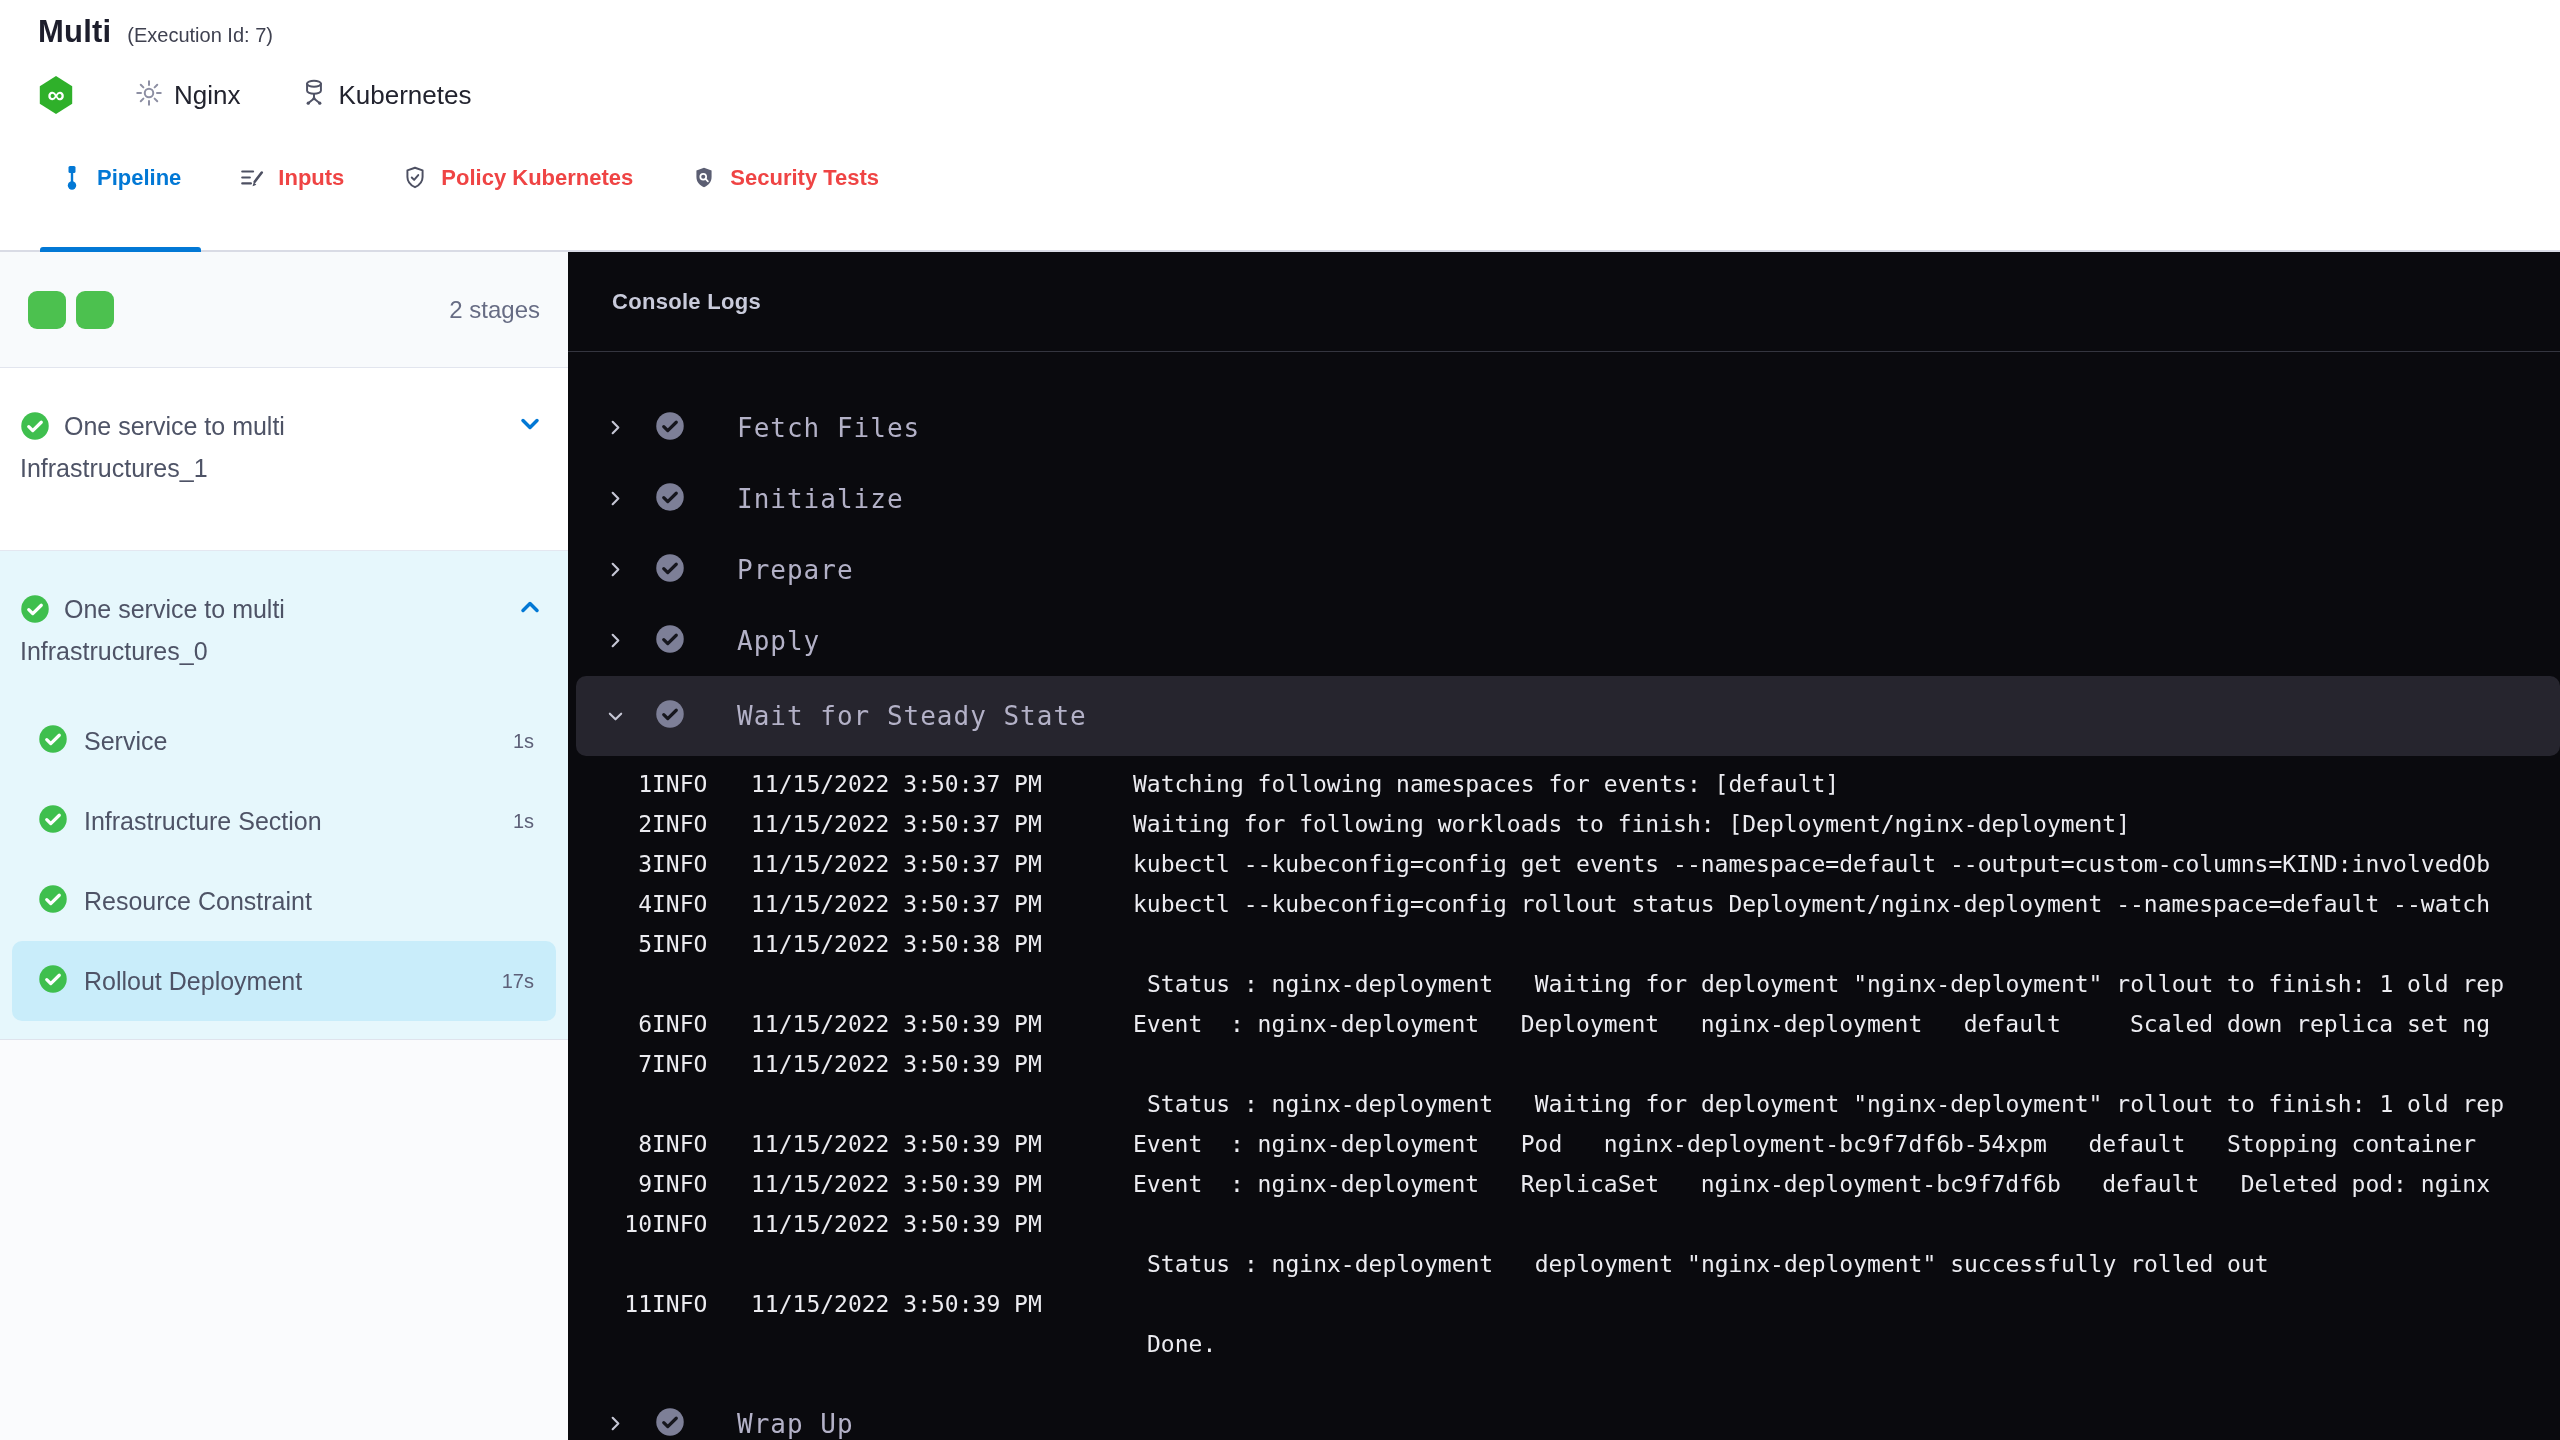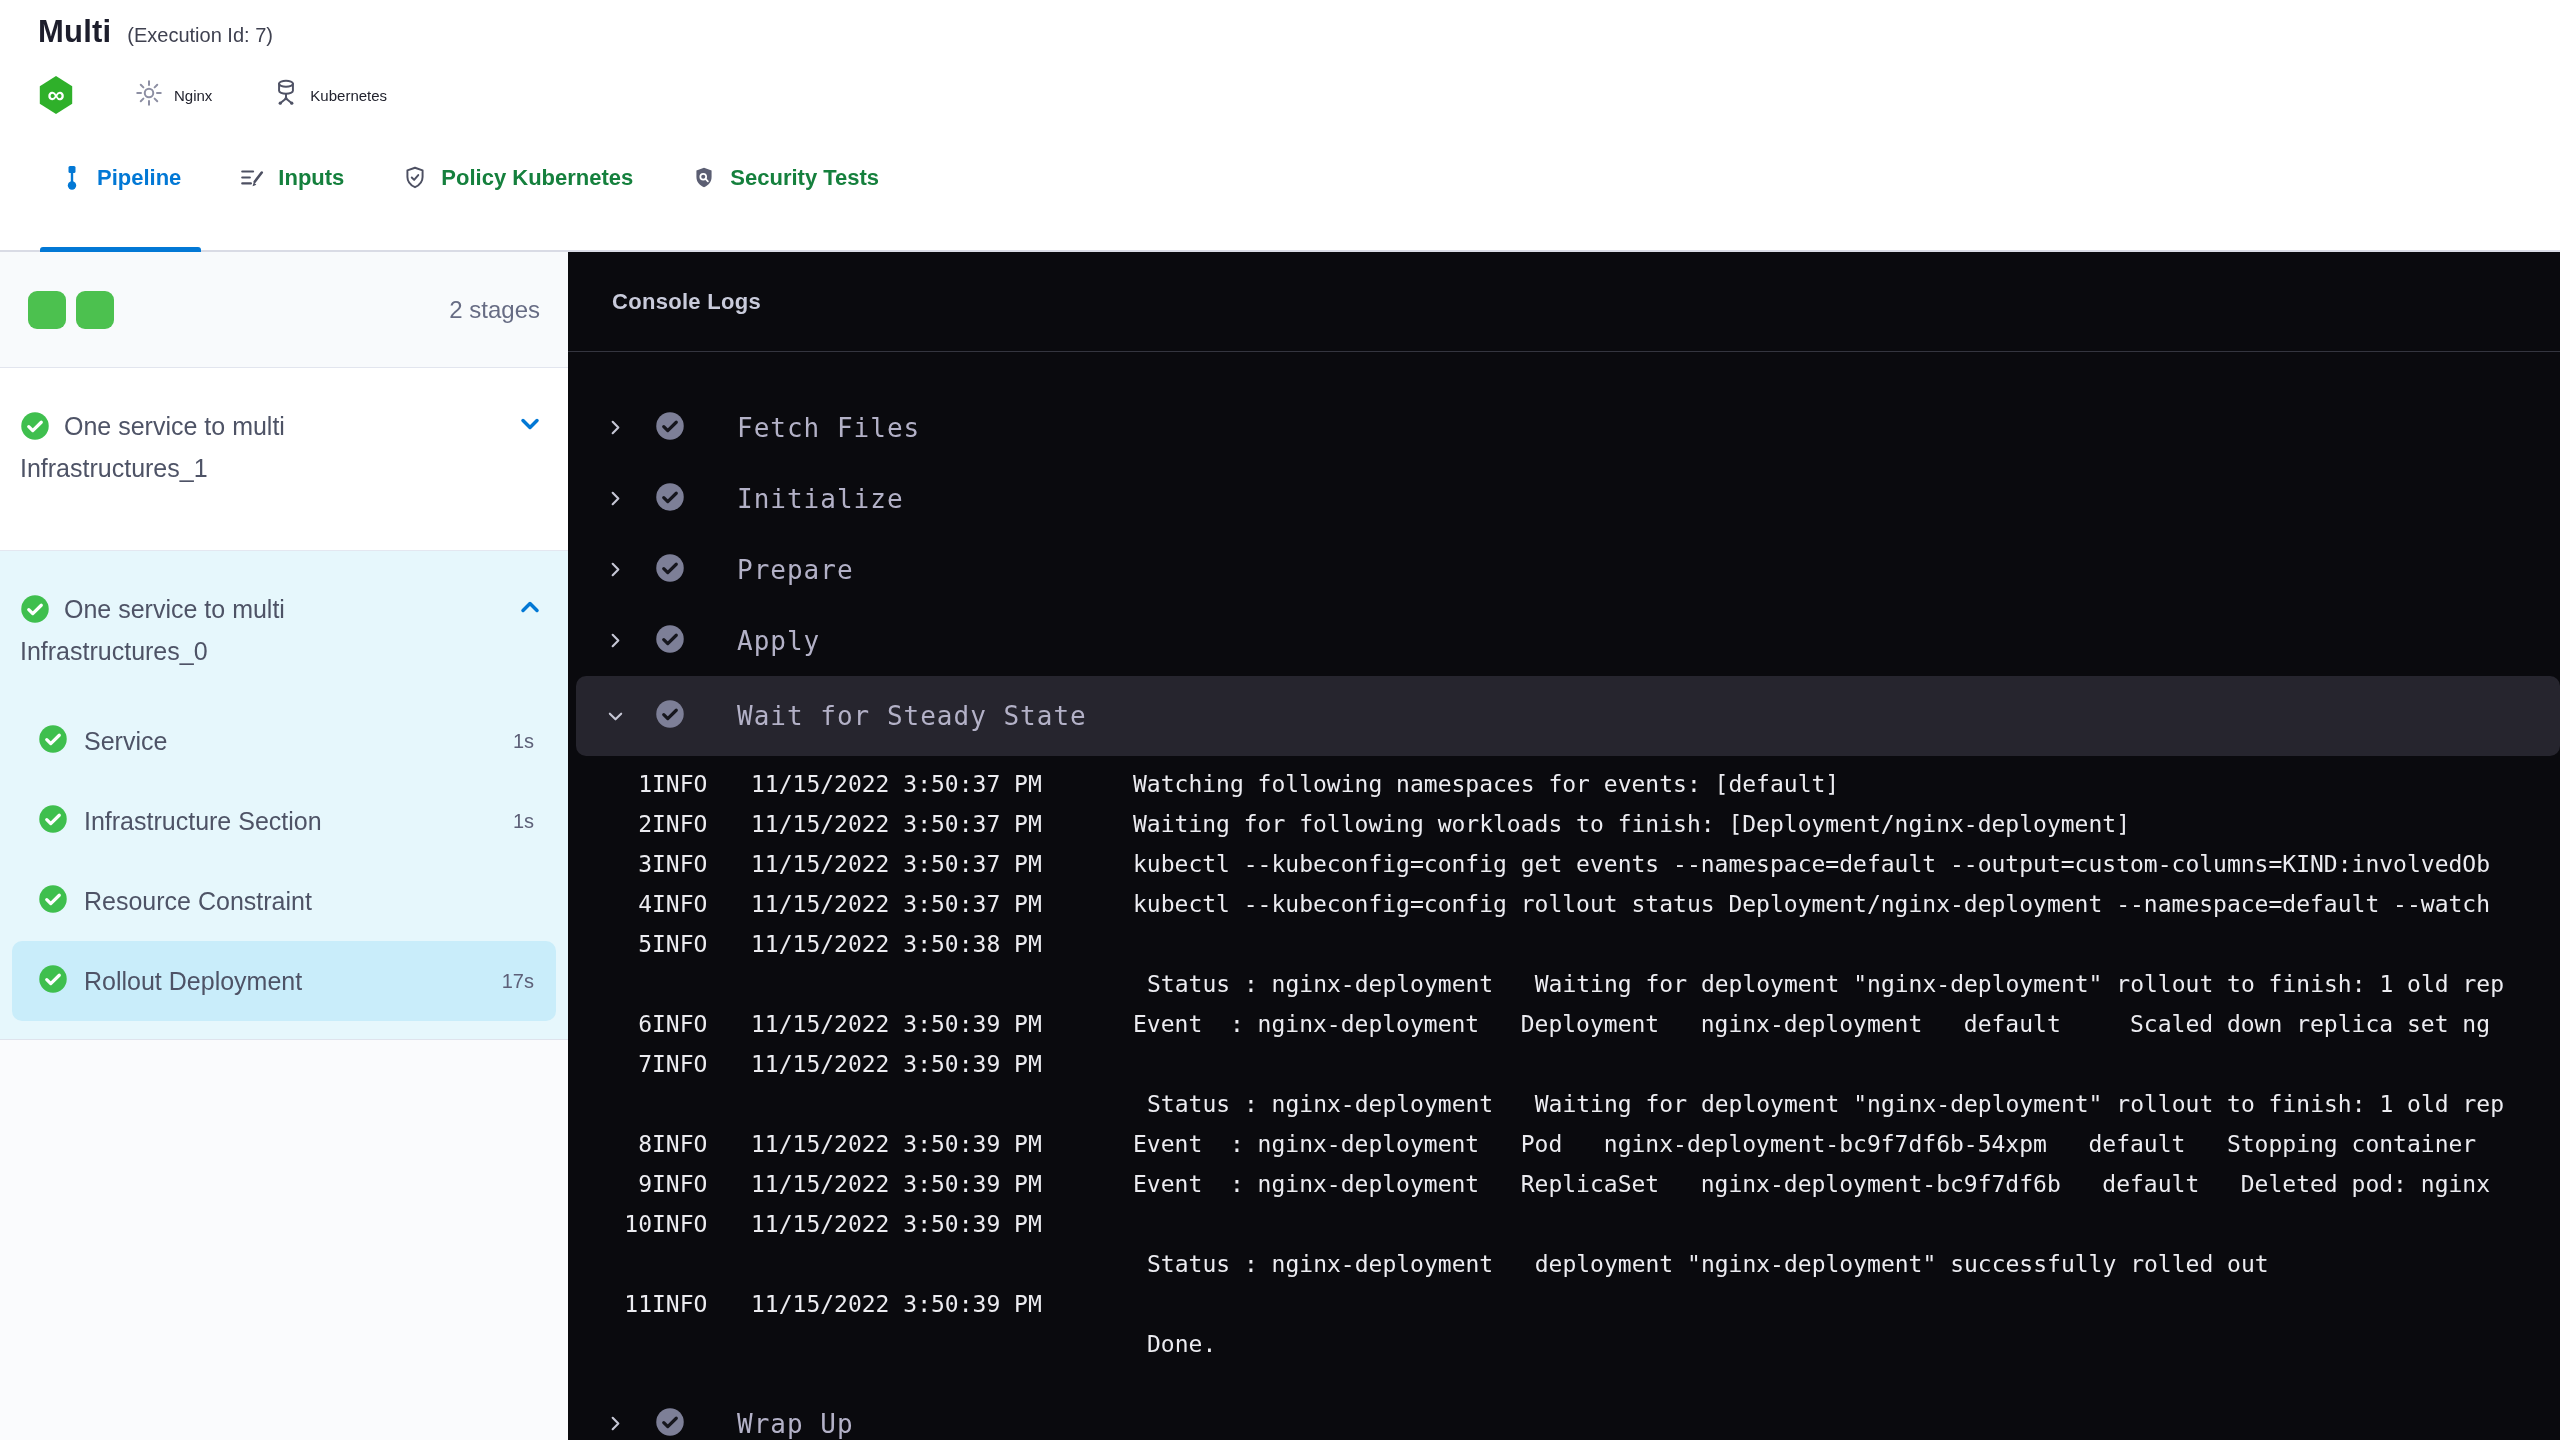--- a/index.html
+++ b/index.html
@@ -11,28 +11,28 @@
   .title-row { display: flex; align-items: baseline; gap: 16px; }
   .page-title { font-size: 31px; font-weight: 700; color: #1d1e2c; letter-spacing: .2px; }
   .exec-id { font-size: 20px; color: #3f4150; }
   .meta-row { margin-top: 26px; display: flex; align-items: center; }
   .harness-logo { width: 36px; height: 38px; background: #2fb02a;
     clip-path: polygon(50% 0%, 95% 27%, 95% 73%, 50% 100%, 5% 73%, 5% 27%);
     color: #fff; font-weight: 700; font-size: 24px; display: flex; align-items: center;
     justify-content: center; }
   .meta-item { display: flex; align-items: center; gap: 10px; margin-left: 60px; }
   .meta-item:first-of-type { margin-left: 60px; }
-  .meta-label { font-size: 15px; color: #22232e; }
+  .meta-label { font-size: 26px; color: #22232e; }
 
   
   .tab-bar { height: 87px; border-bottom: 2px solid #d9dbe5; display: flex;
     align-items: stretch; padding-left: 40px; gap: 18px; background: #fff; }
   .tab { position: relative; display: flex; align-items: flex-start; gap: 13px;
     padding: 0 20px; cursor: pointer; }
-  .tab-label { font-size: 22px; font-weight: 600; color: #15803d; }
+  .tab-label { font-size: 22px; font-weight: 600; color: #ef4444; }
   .tab.active .tab-label { color: #0278d5; }
   .tab.active::after { content: ""; position: absolute; left: 0; right: 0; bottom: -2px;
     height: 5px; background: #0278d5; border-radius: 3px 3px 0 0; }
 
   
   .main-row { display: flex; height: 1188px; }
 
   
   .sidebar { width: 568px; background: #fafbfd; display: flex; flex-direction: column; }
   .stage-summary { height: 116px; background: #f8fafc; border-bottom: 1px solid #e2e5ee;

